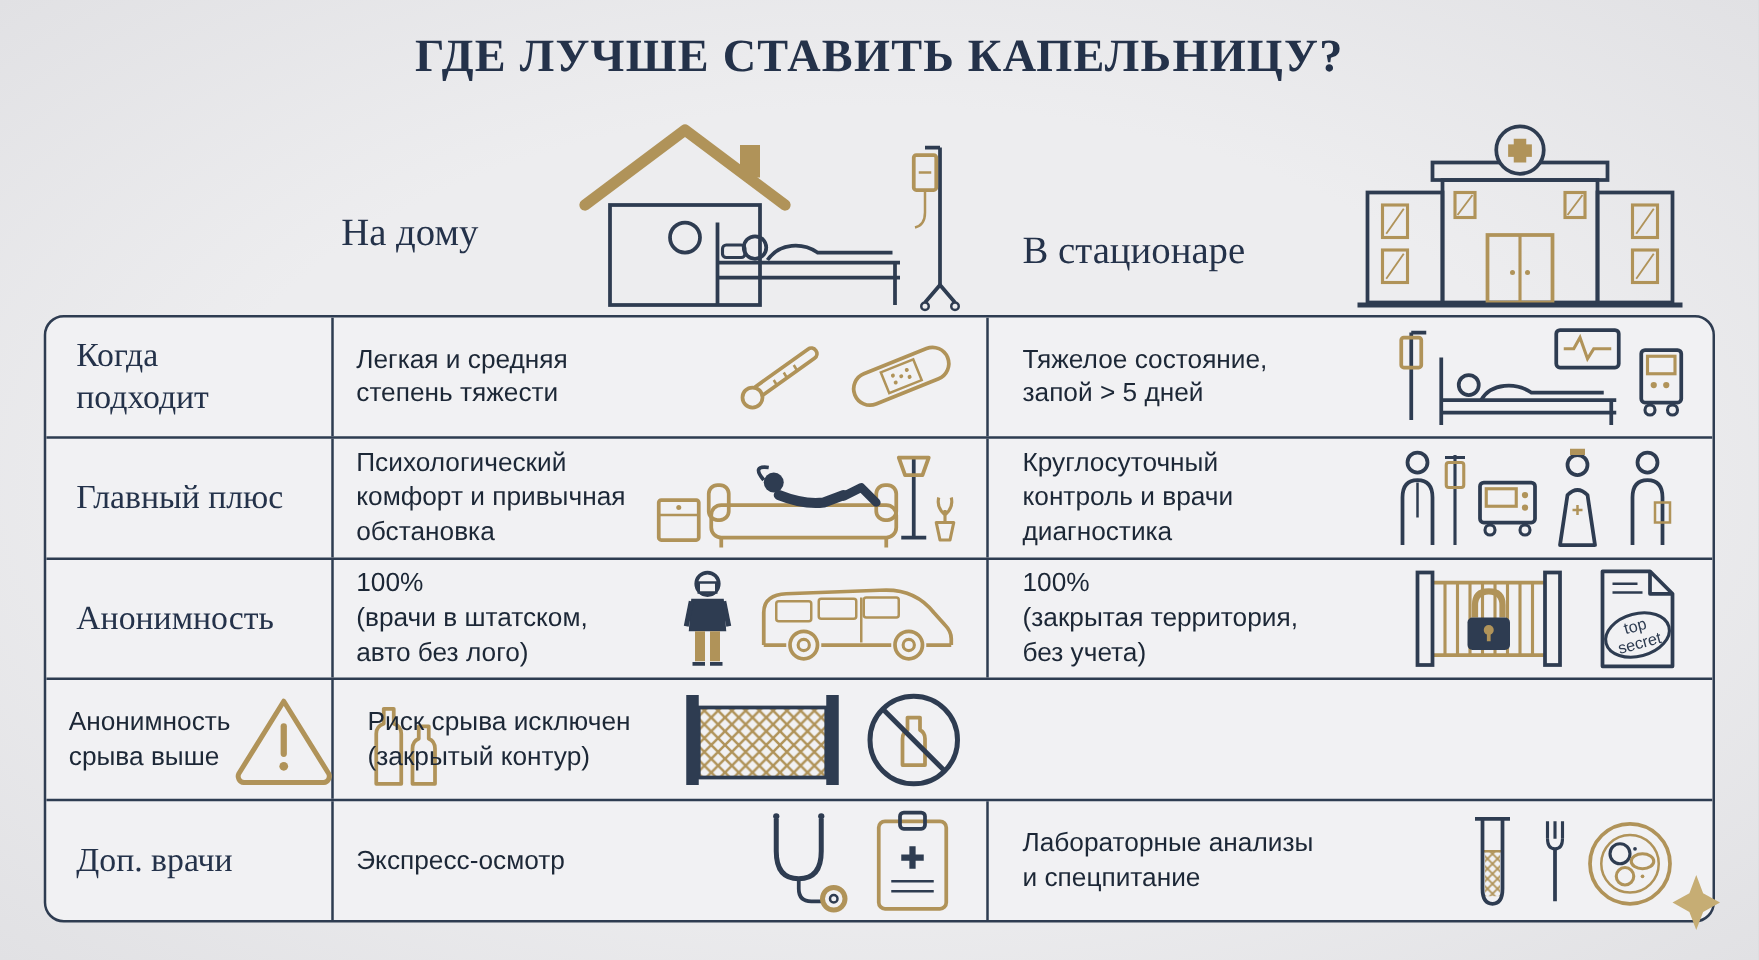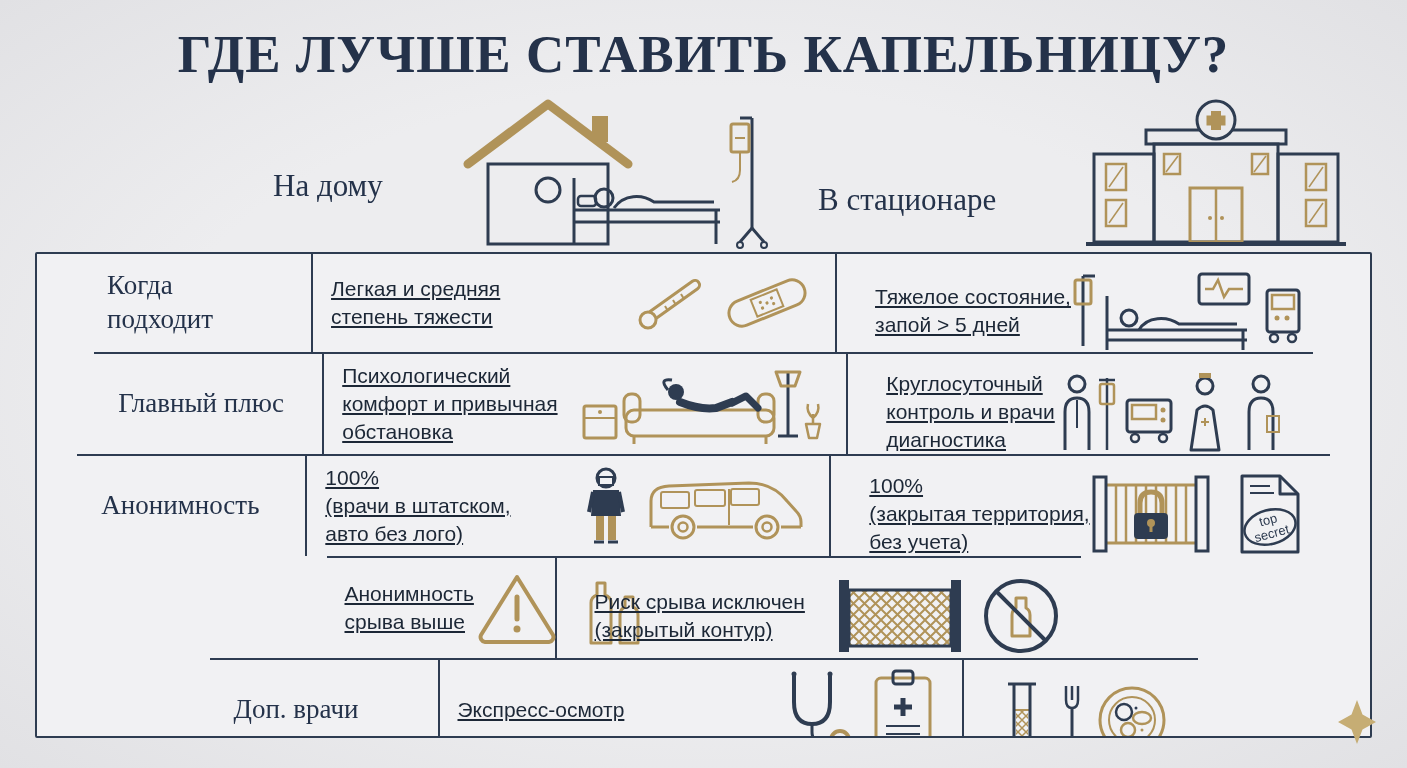--- a/index.html
+++ b/index.html
@@ -4,48 +4,48 @@
 <style>
   html,body{margin:0;padding:0;}
   body{background:#cfcfd2;font-family:"Liberation Sans","DejaVu Sans",sans-serif;}
   .canvas{
     position:relative;width:1407px;height:768px;overflow:hidden;
     background:radial-gradient(ellipse at center,#ededef 55%,#e1e1e4 100%);
   }
   .title{
     position:absolute;top:24px;left:0;width:100%;text-align:center;margin:0;
     font-family:"Liberation Serif","DejaVu Serif",serif;
-    font-size:53px;font-weight:600;letter-spacing:1px;color:#24324a;
+    font-size:37px;font-weight:600;letter-spacing:1px;color:#24324a;
   }
   .col-header{
     position:absolute;font-family:"Liberation Serif","DejaVu Serif",serif;
     font-size:31px;color:#24324a;
   }
   .col-header.home{left:273px;top:168px;}
   .col-header.hosp{left:818px;top:182px;}
   .illus{position:absolute;}
   .illus.home{left:452px;top:90px;}
   .illus.hosp{left:1082px;top:96px;}
   .table{
     position:absolute;left:35px;top:252px;width:1337px;height:486px;
-    box-sizing:border-box;border:2px solid #2e3c51;border-radius:2px;
-    background:#f1f1f3;display:flex;flex-direction:column;overflow:hidden;align-items:center;
+    box-sizing:border-box;border:2px solid #2e3c51;border-radius:16px;
+    background:#f1f1f3;display:flex;flex-direction:column;overflow:hidden;
   }
   .row{flex:1;display:grid;grid-template-columns:230px 524px 1fr;}
   .row + .row{border-top:2px solid #2e3c51;}
   .c-label{
     border-right:2px solid #2e3c51;display:flex;align-items:center;
     padding-left:24px;font-family:"Liberation Serif","DejaVu Serif",serif;
     font-size:27px;color:#24324a;white-space:pre-line;line-height:1.25;
   }
   .c-home{border-right:2px solid #2e3c51;display:flex;align-items:center;
     justify-content:space-between;padding:0 24px 0 18px;}
   .c-hosp{display:flex;align-items:center;justify-content:space-between;
-    padding:16px 18px 0 27px;margin-left:11px;}
-  .cell-text{font-size:21px;color:#1c2736;white-space:pre-line;line-height:1.32;text-decoration:underline;}
+    padding:0 18px 0 27px;}
+  .cell-text{font-size:21px;color:#1c2736;white-space:pre-line;line-height:1.32;}
   .icons{display:flex;align-items:center;gap:16px;flex:none;}
   svg{display:block;}
   .logo{position:absolute;left:1336px;top:698px;}
 </style>
 </head>
 <body>
 
 <div class="canvas">
 
   <h1 class="title">ГДЕ ЛУЧШЕ СТАВИТЬ КАПЕЛЬНИЦУ?</h1>
@@ -343,20 +343,22 @@
             <rect x="6" y="10" width="54" height="70" rx="5" fill="none" stroke="#b09359" stroke-width="3"></rect>
             <rect x="23" y="3" width="20" height="13" rx="3" fill="none" stroke="#2e3c51" stroke-width="3"></rect>
             <line x1="33" y1="30" x2="33" y2="48" stroke="#2e3c51" stroke-width="5"></line>
             <line x1="24" y1="39" x2="42" y2="39" stroke="#2e3c51" stroke-width="5"></line>
             <line x1="16" y1="58" x2="50" y2="58" stroke="#2e3c51" stroke-width="2"></line>
             <line x1="16" y1="66" x2="50" y2="66" stroke="#2e3c51" stroke-width="2"></line>
           </svg>
         </div>
       </div>
       <div class="c-hosp">
+        <div class="cell-text">Лабораторные анализы
+и спецпитание</div>
         <div class="icons">
           <svg width="40" height="84" viewBox="0 0 40 84">
             <defs>
               <pattern id="tubepat" width="8" height="8" patternUnits="userSpaceOnUse">
                 <path d="M0 0 L8 8 M8 0 L0 8" stroke="#b09359" stroke-width="1.5" fill="none"></path>
               </pattern>
             </defs>
             <rect x="14" y="34" width="12" height="36" fill="url(#tubepat)"></rect>
             <line x1="12" y1="34" x2="28" y2="34" stroke="#b09359" stroke-width="2"></line>
             <line x1="6" y1="8" x2="34" y2="8" stroke="#2e3c51" stroke-width="3"></line>

